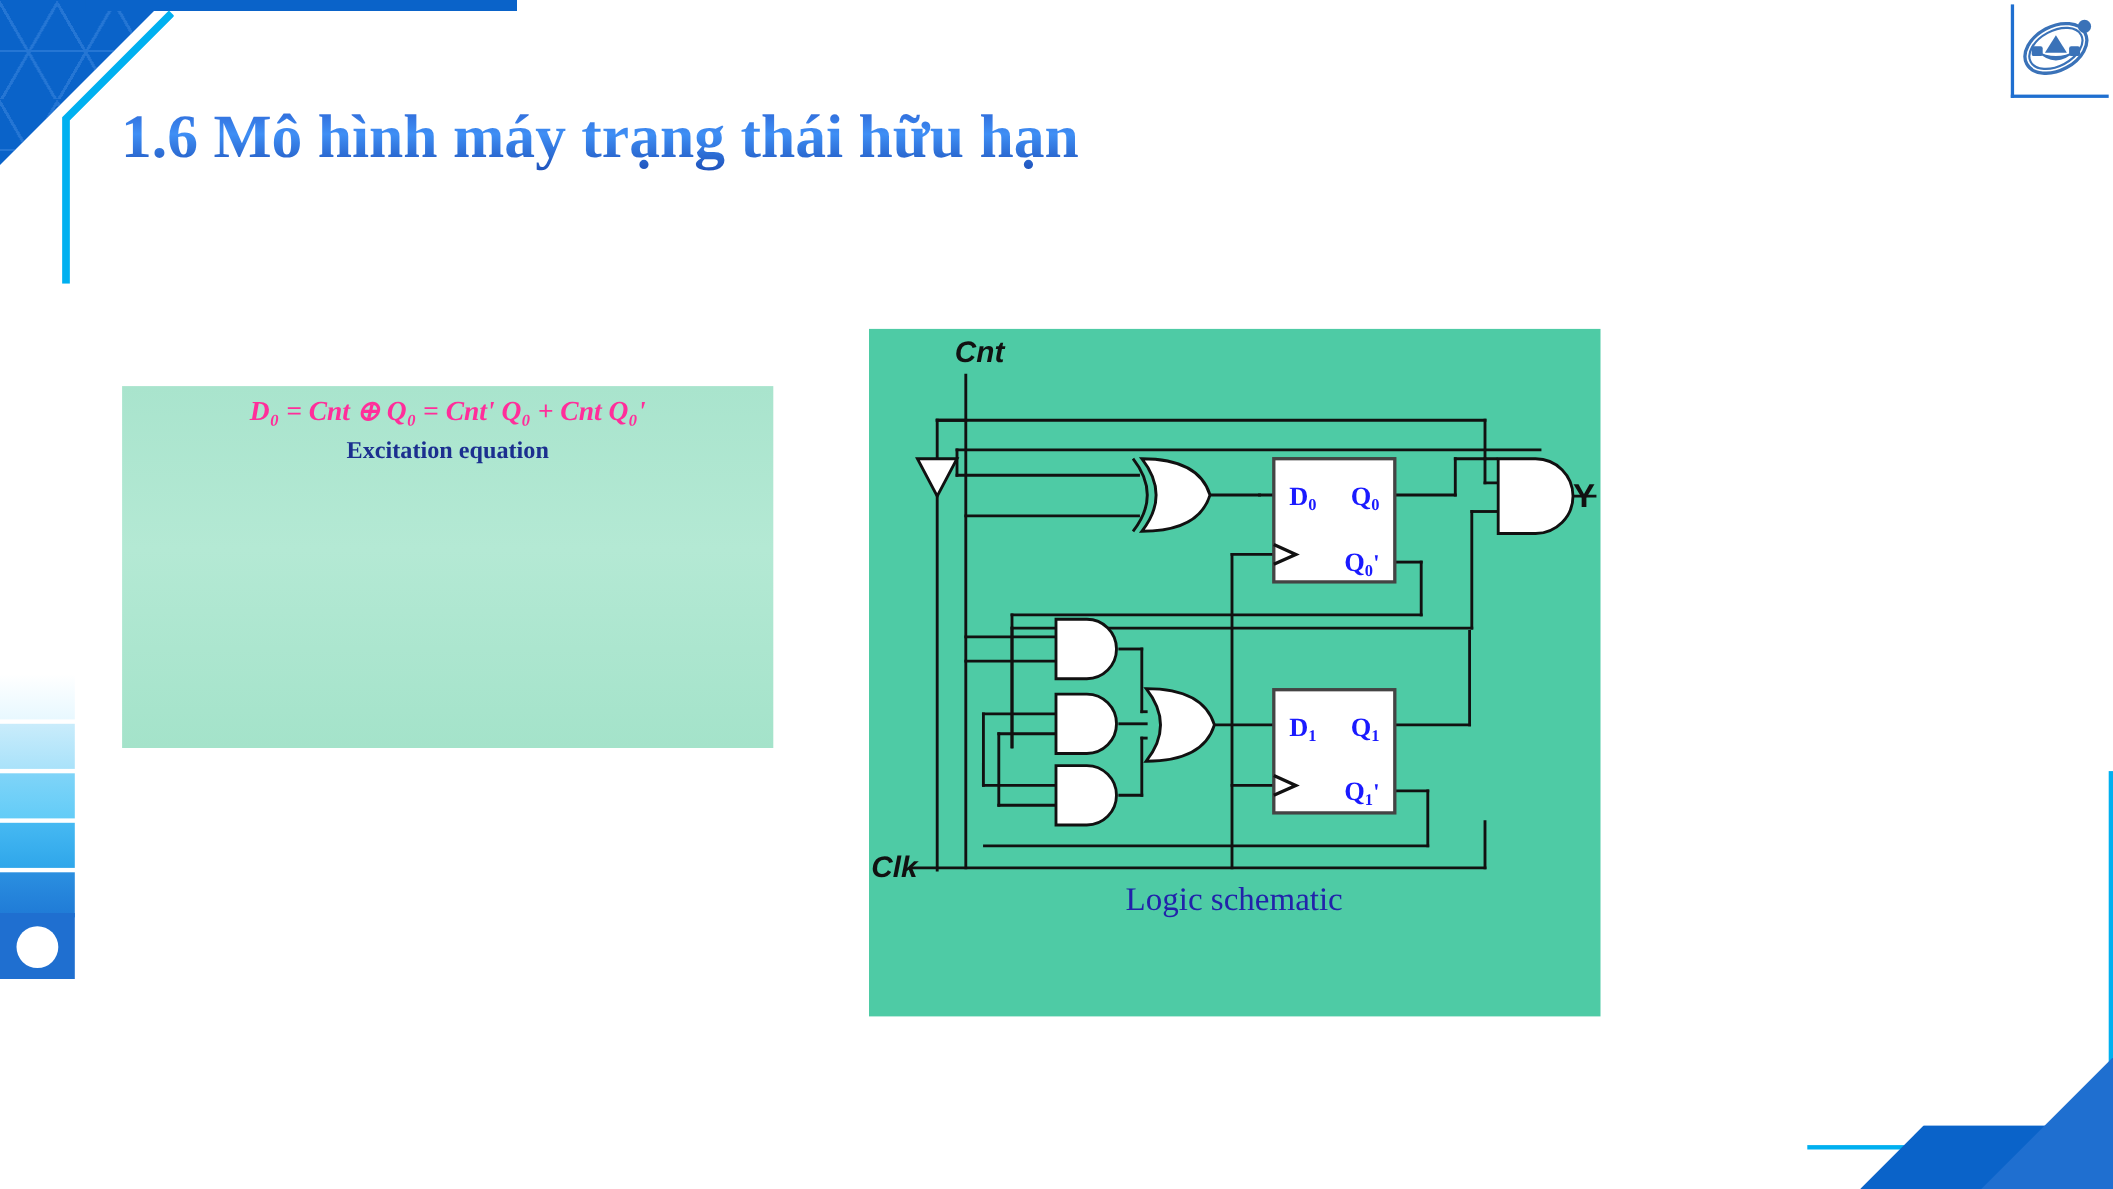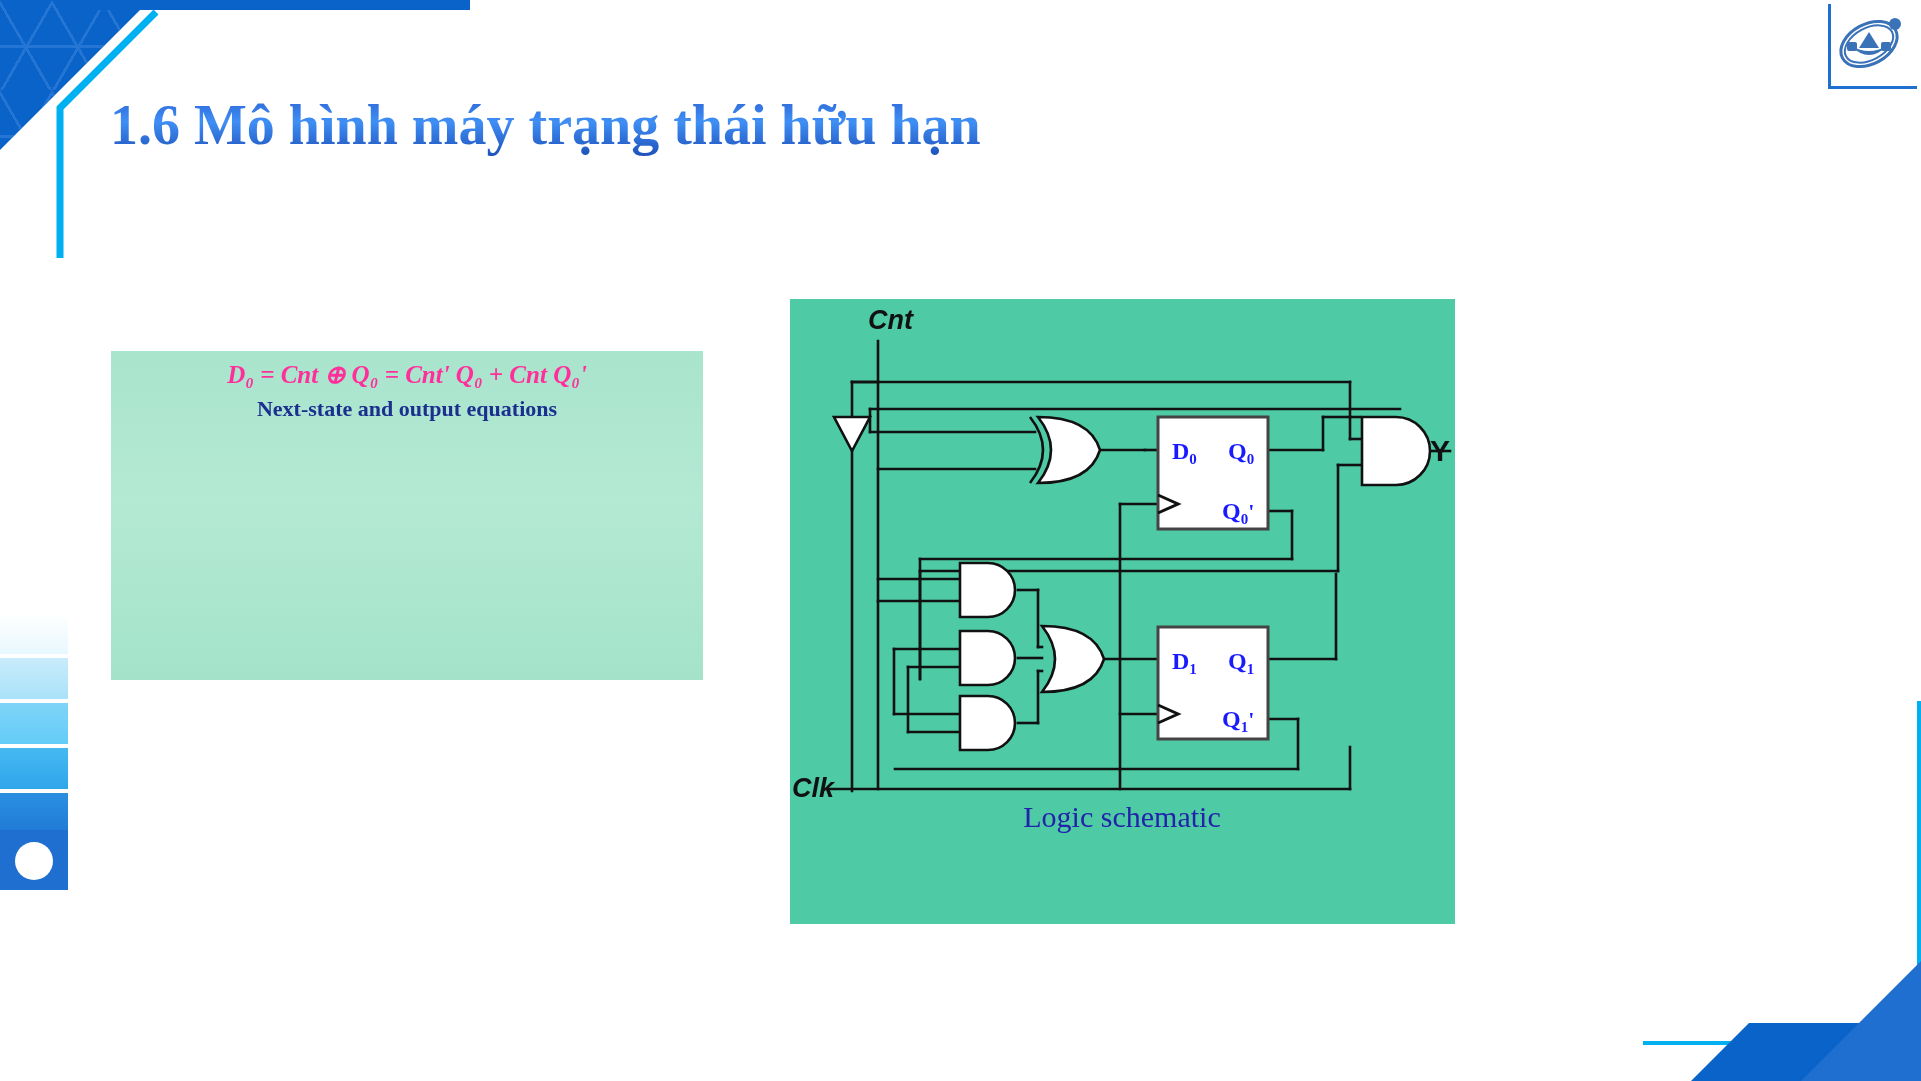--- a/index.html
+++ b/index.html
@@ -101,21 +101,21 @@
   </svg>
 </div>
 
 <div class="title">1.6 Mô hình máy trạng thái hữu hạn</div>
 
 <div class="eqbox">
   <div class="eq">
     <span>D₀ = Cnt ⊕ Q₀ = Cnt' Q₀  + Cnt Q₀'</span>
   </div>
   <div class="cap">
-    <span>Next-state and output equations</span>
+    <span>Excitation equation</span>
   </div>
 </div>
 
 <div class="sch">
 <svg width="665" height="537" viewBox="0 0 665 537">
   <g stroke="#111" stroke-width="2.6" fill="none" stroke-linecap="square">
 
     <path d="M88 42 L88 490"></path>
 
     <path d="M62 83 L62 118"></path>

